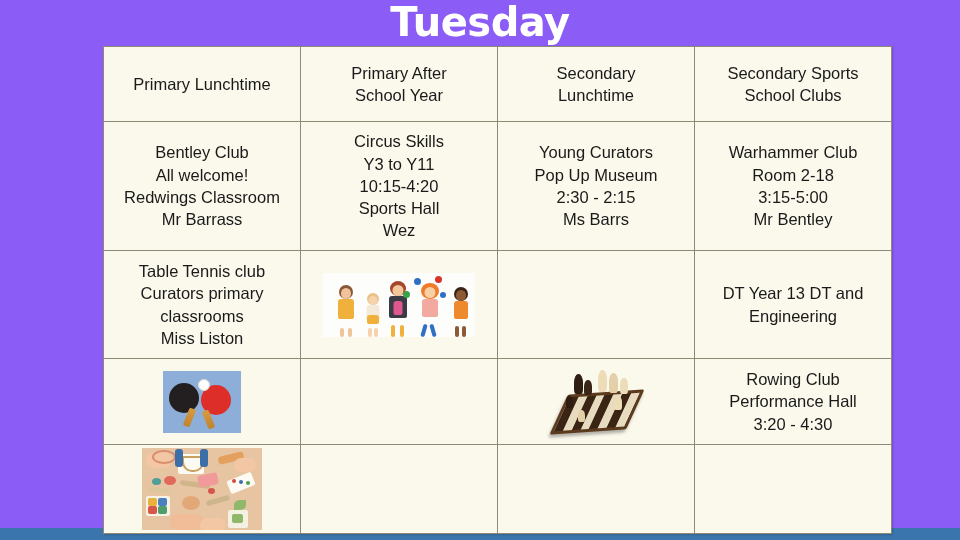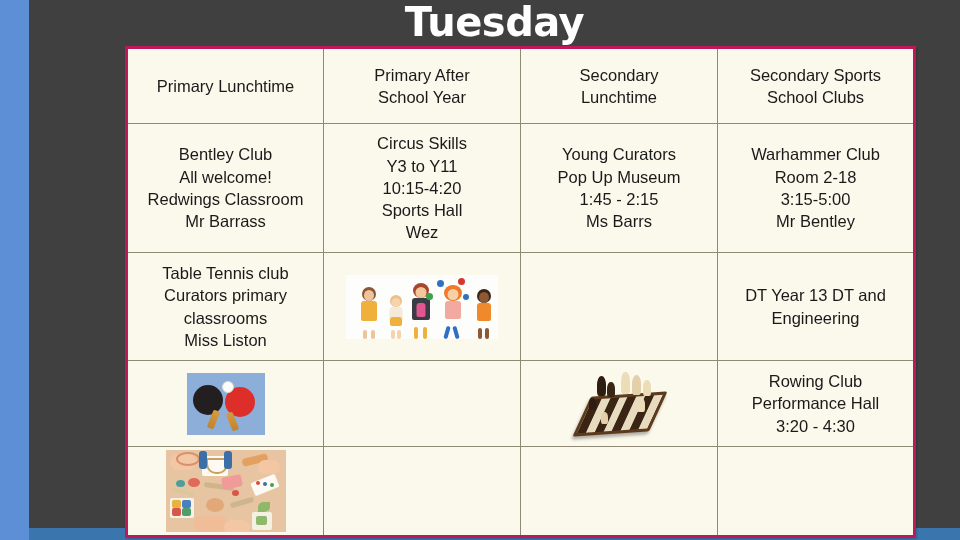--- a/index.html
+++ b/index.html
@@ -10,22 +10,21 @@
     width: 960px;
     height: 540px;
     overflow: hidden;
     background: #5c8fd6;
     font-family: "Liberation Sans", sans-serif;
     position: relative;
   }
   #slide {
     position: absolute;
     inset: 0;
-    background: #404040;
-    margin-left: 29px;
+    background: #8b5cf6;
   }
   #footer-bar {
     position: absolute;
     left: 0;
     right: 0;
     bottom: 0;
     height: 12px;
     background: #3a76ad;
   }
   #slide-title {
@@ -37,28 +36,28 @@
     color: #ffffff;
     font-size: 40px;
     font-weight: bold;
     letter-spacing: -0.5px;
     line-height: 1.0;
     font-family: "DejaVu Sans", sans-serif;
     z-index: 1;
   }
   #schedule-table {
     position: absolute;
-    left: 96px;
+    left: 103px;
     top: 46px;
     width: 788px;
     height: 462px;
     border-collapse: collapse;
     table-layout: fixed;
     background: #fbf8ec;
-    border: 3px solid #be185d;
+    border: 1px solid #be185d;
     z-index: 2;
     box-shadow: 1px 1px 2px rgba(0,0,0,0.18);
   }
   #schedule-table td, #schedule-table th {
     border: 1px solid #8e8a76;
     background: #fbf8ec;
     text-align: center;
     vertical-align: middle;
     padding: 2px 4px;
     color: #1a1a1a;
@@ -212,21 +211,21 @@
         <td>
           <span class="cell-text">Circus Skills
 Y3 to Y11
 10:15-4:20
 Sports Hall
 Wez</span>
         </td>
         <td>
           <span class="cell-text">Young Curators
 Pop Up Museum
-1:45 - 2:15
+2:30 - 2:15
 Ms Barrs</span>
         </td>
         <td>
           <span class="cell-text">Warhammer Club
 Room 2-18
 3:15-5:00
 Mr Bentley</span>
         </td>
       </tr>
 

